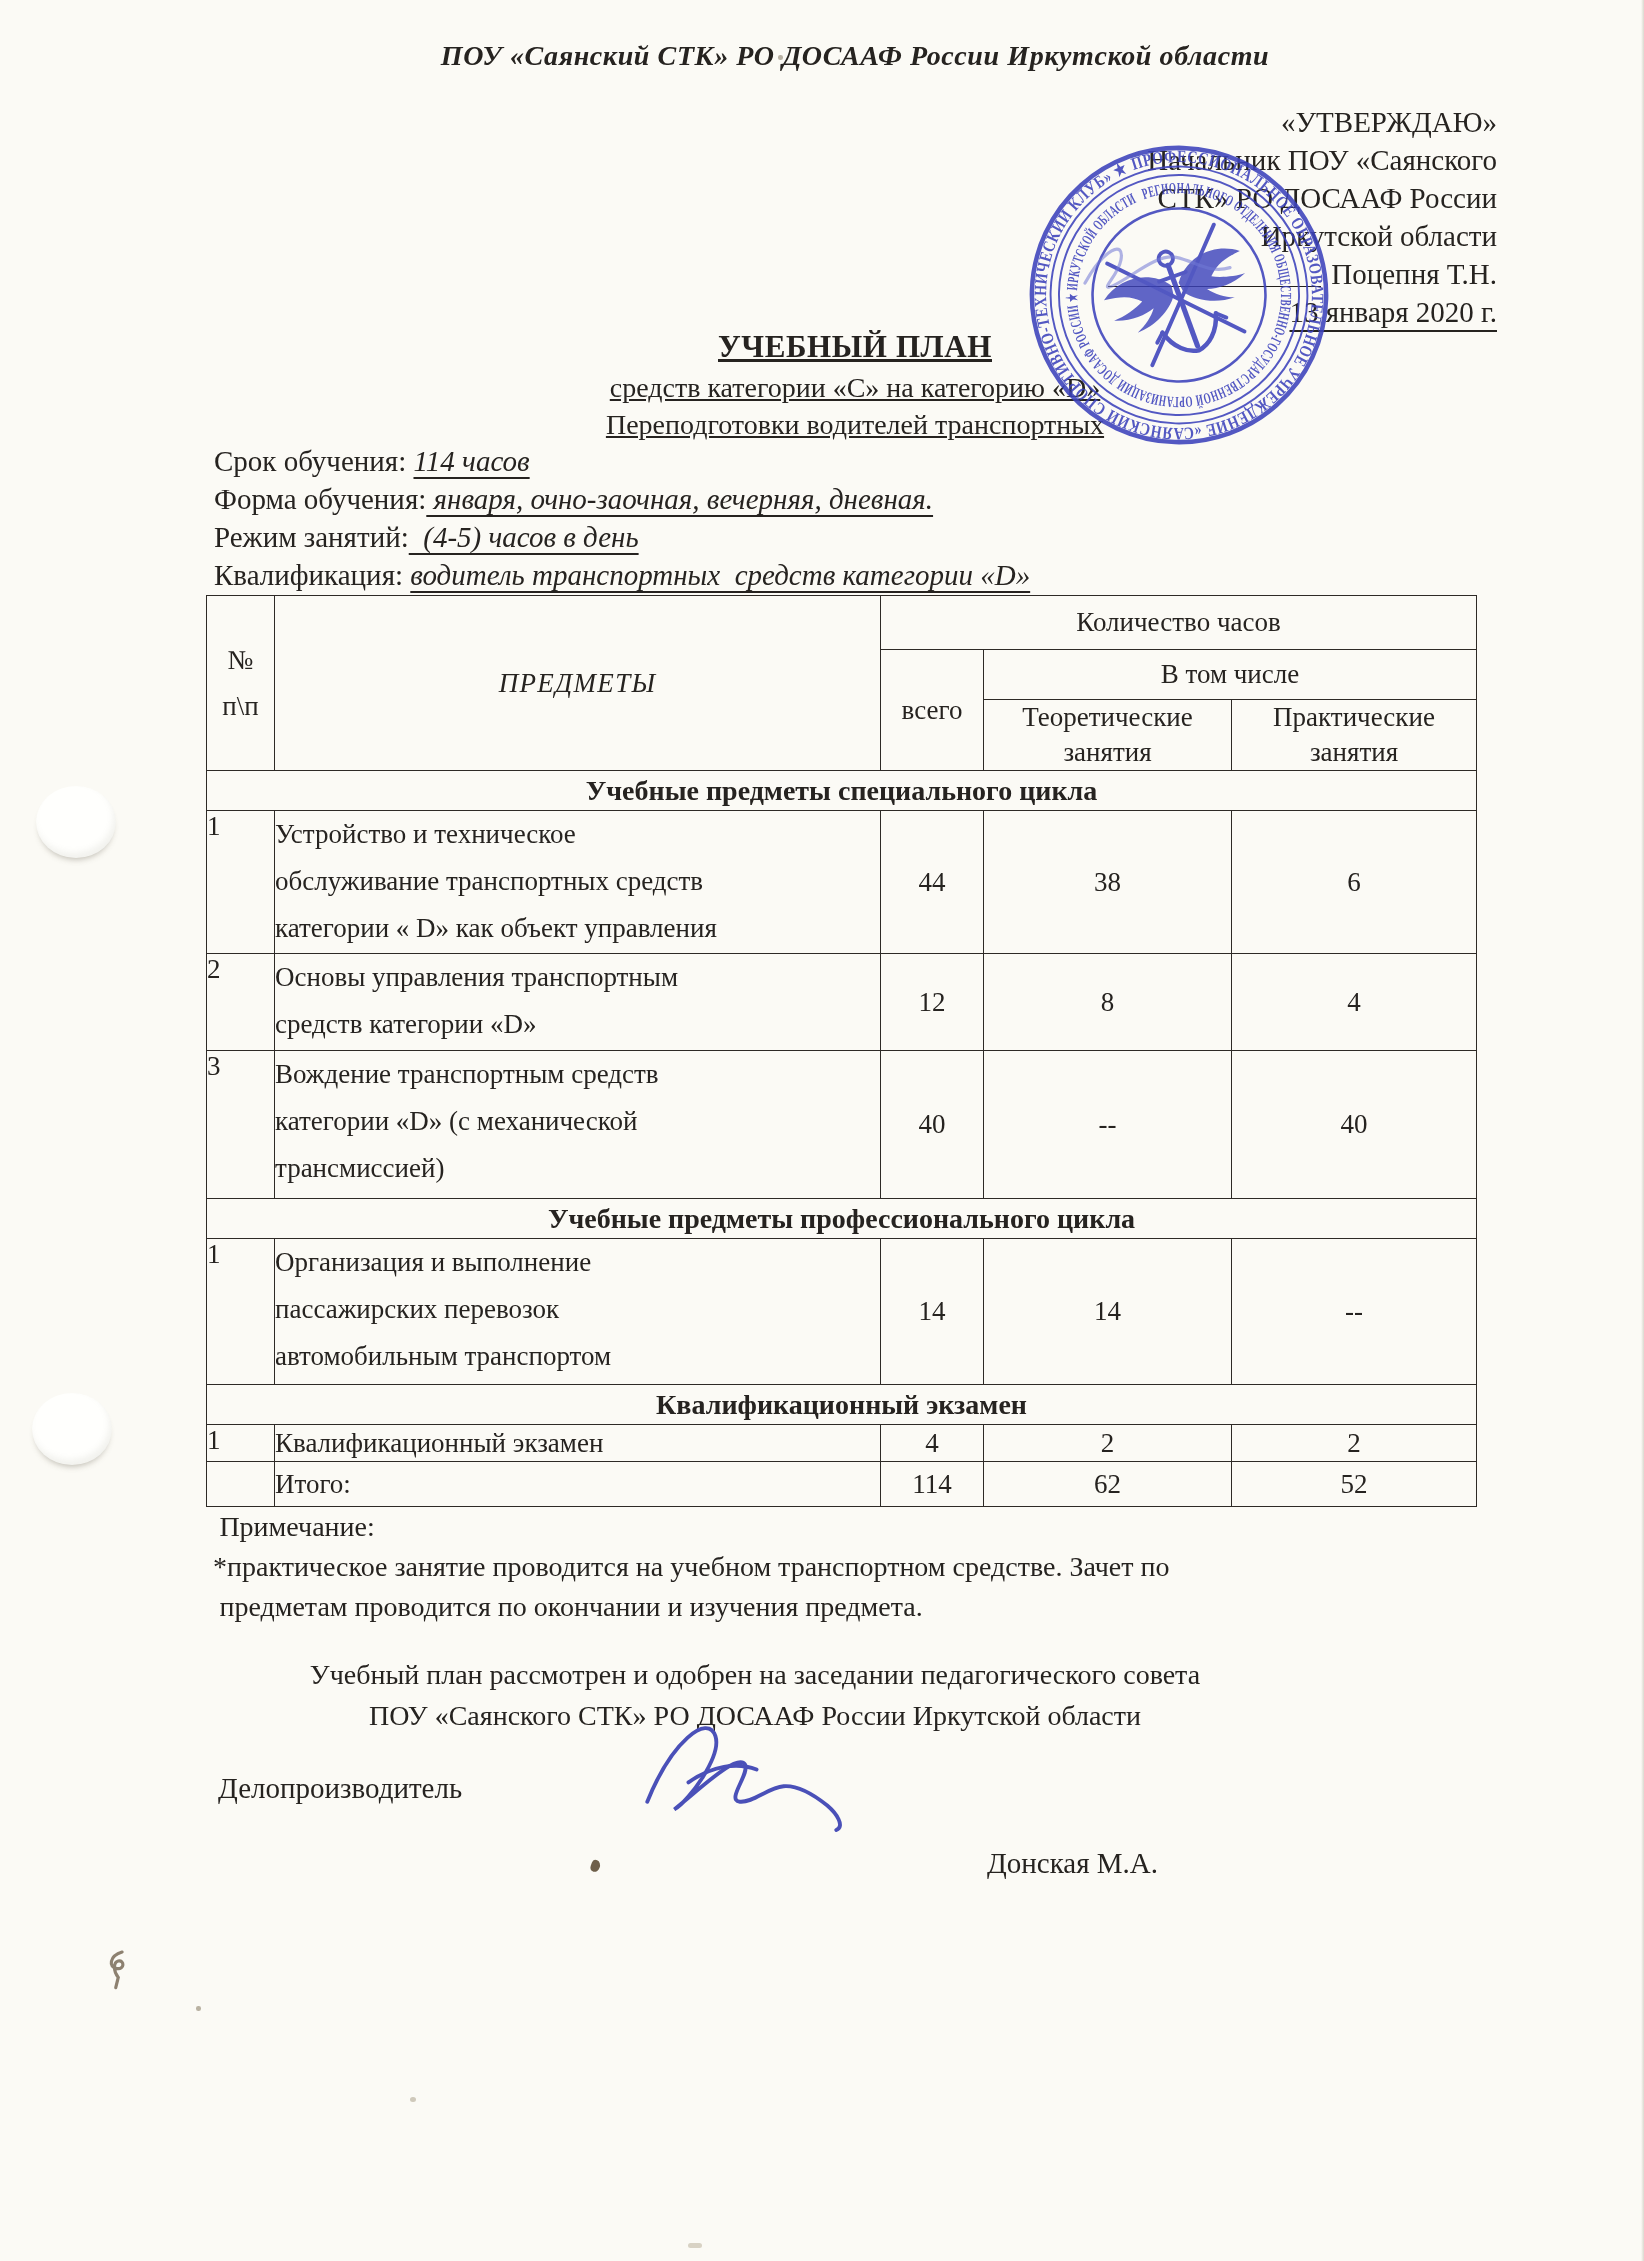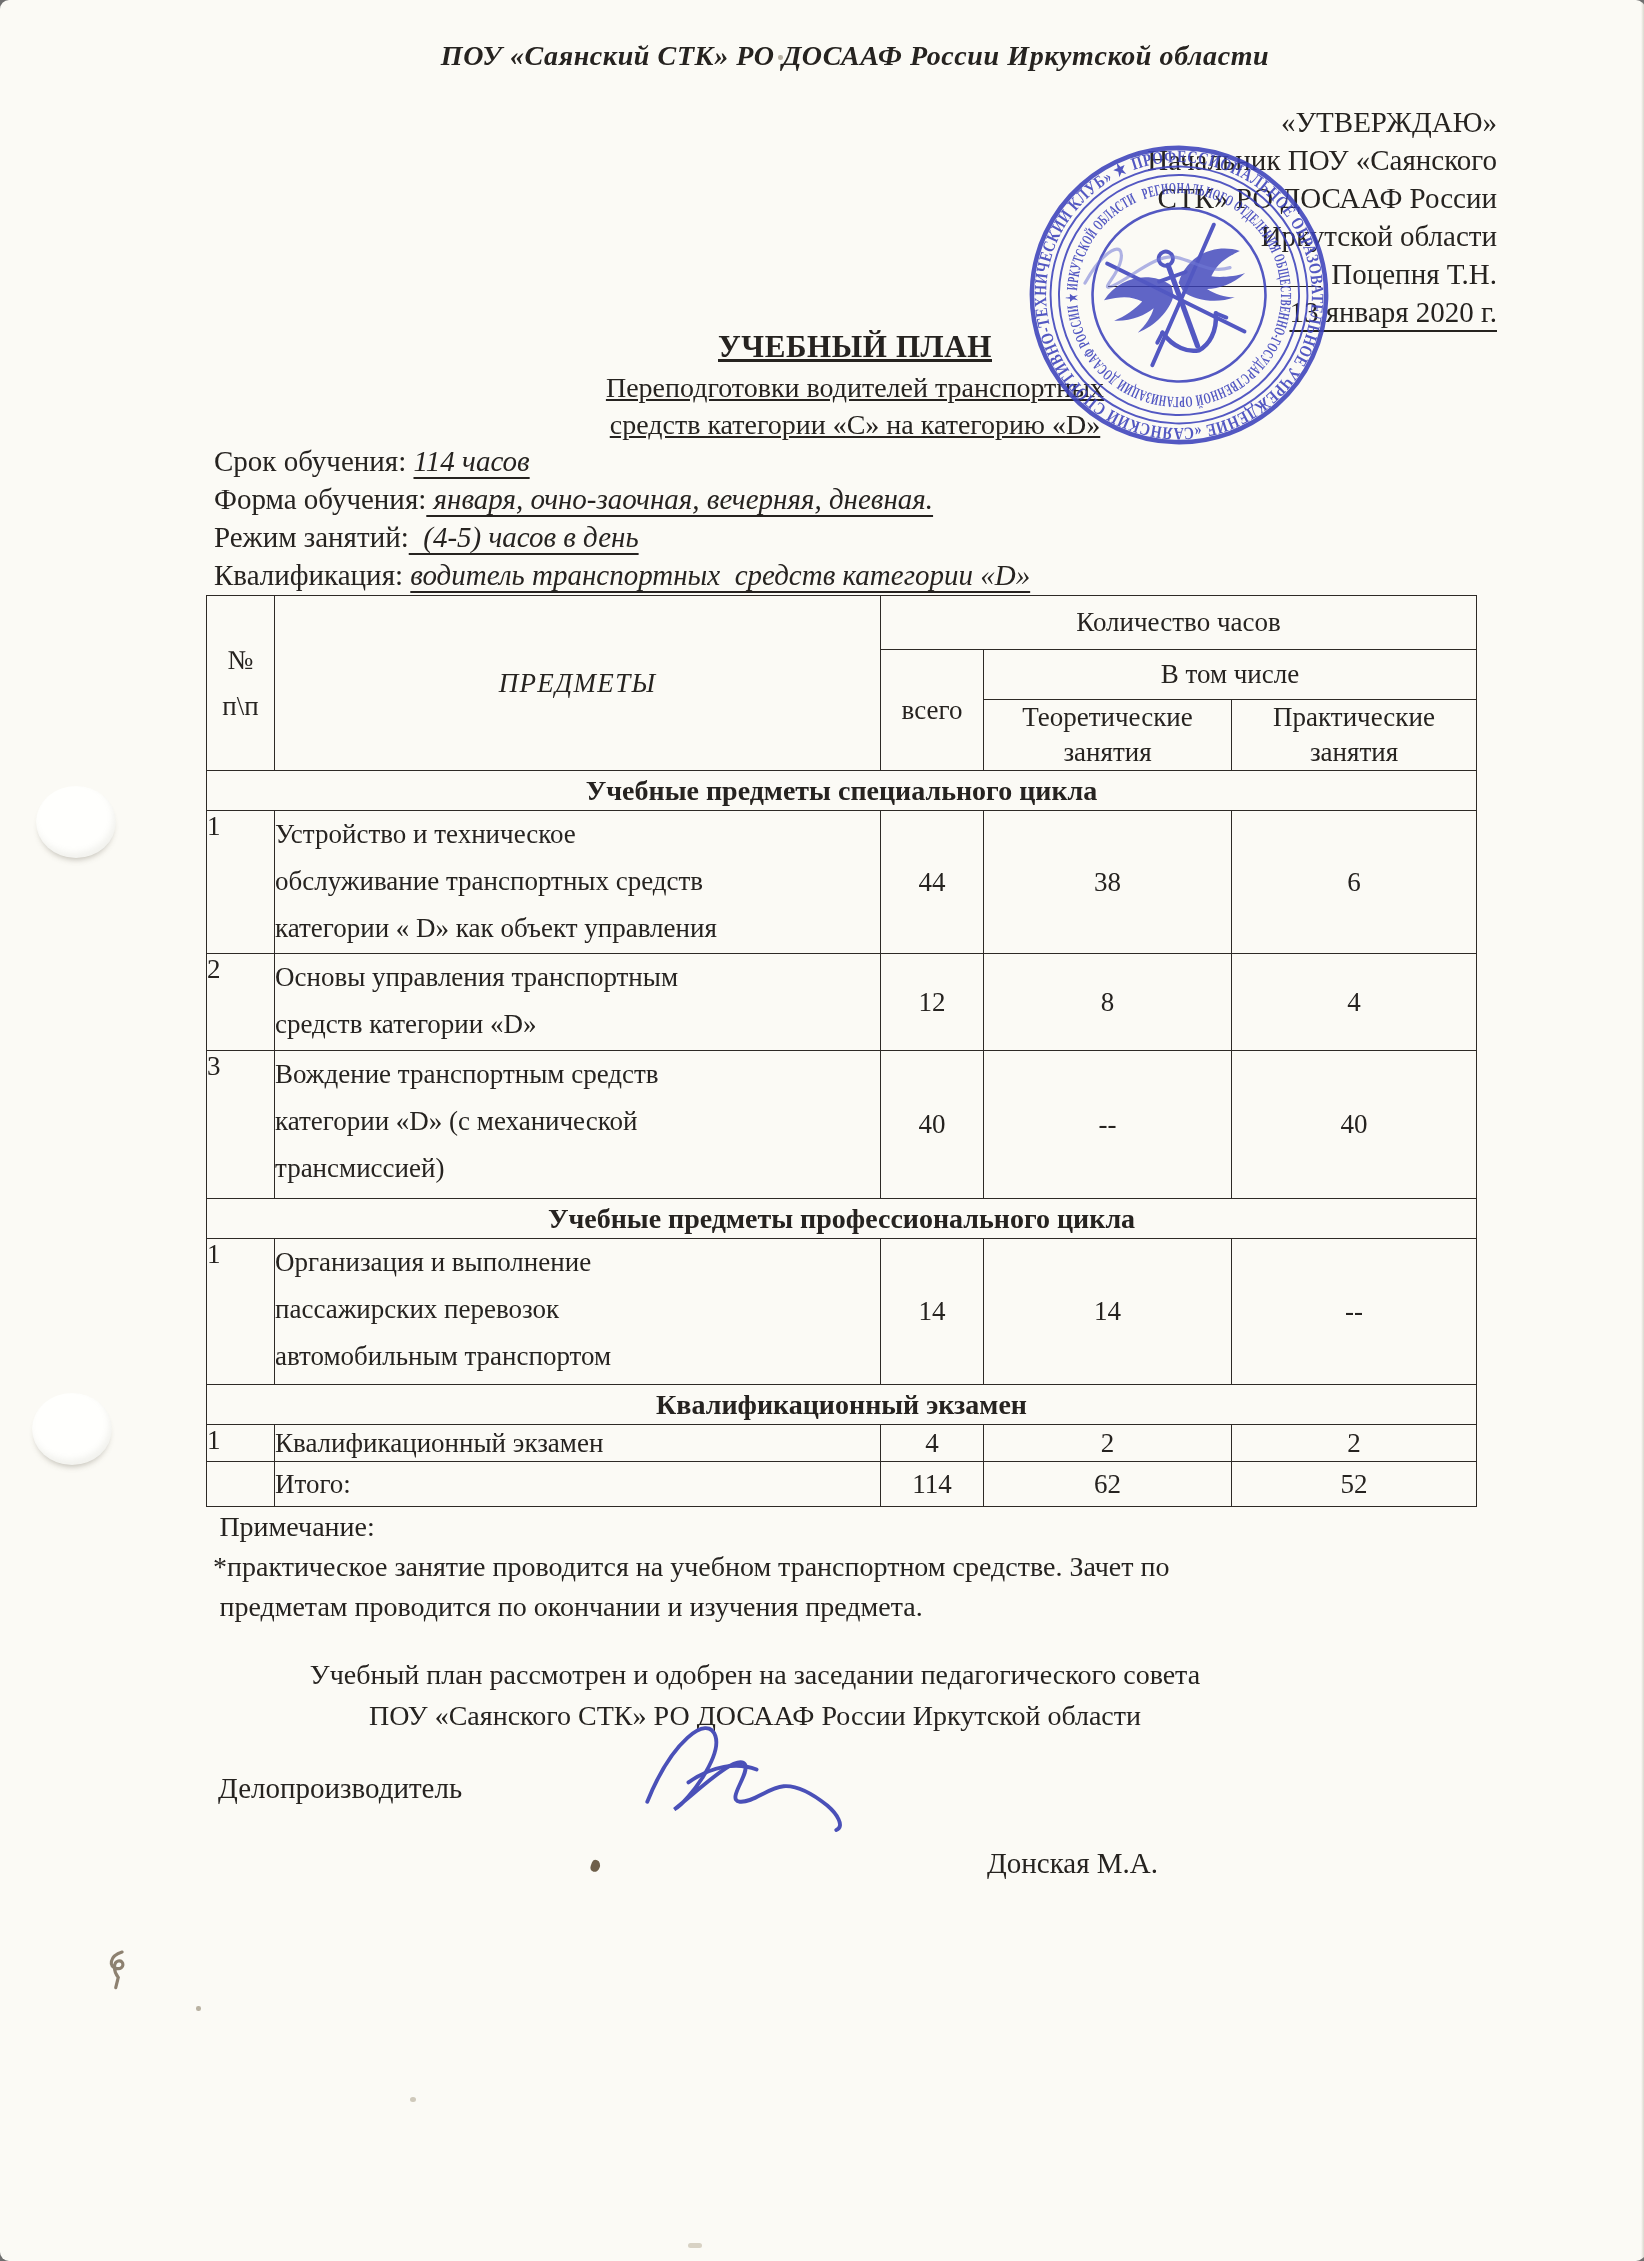--- a/index.html
+++ b/index.html
@@ -1,20 +1,20 @@
 <!DOCTYPE html>
 <html style="font-size:10.3px"><head>
 <meta charset="utf-8">
 <style>
   html,body{margin:0;padding:0;background:#6f6f6f;}
   .page{
     position:relative;width:1645px;height:2261px;margin:0 auto;
     background:#fbfaf5;
     font-family:"Liberation Serif","DejaVu Serif",serif;
-    color:#262320;overflow:hidden;border-radius:9px;
+    color:#262320;overflow:hidden;
   }
   .abs{position:absolute;}
   
   .doc-header{top:40px;left:213px;right:148px;text-align:center;
     font-style:italic;font-weight:bold;font-size:28px;letter-spacing:0.6px;}
   
   .approval{top:103px;right:148px;text-align:right;font-size:29px;line-height:38px;z-index:2;}
   .sigline{display:inline-block;width:213px;border-bottom:1.9px solid #24211e;
     height:24.5px;margin-right:10.3px;vertical-align:-2.6px;}
   .dateline{text-decoration:underline;text-underline-offset:7.7px;text-decoration-thickness:1.9px;}
@@ -116,22 +116,22 @@
       </g>
     </svg>
   </div>
 
   <svg class="abs pen-over-stamp" viewBox="0 0 260 120">
     <path d="M10 78 C40 24 72 10 66 42 C61 68 30 92 54 82 C84 68 122 32 152 38 C182 44 204 64 236 54" stroke="#7279d6" stroke-width="5" fill="none" stroke-linecap="round"></path>
   </svg>
 
   <div class="abs title-block">
     <div class="title-main">УЧЕБНЫЙ ПЛАН</div>
+    <div>средств категории «С» на категорию «D»</div>
     <div>Переподготовки водителей транспортных</div>
-    <div>средств категории «С» на категорию «D»</div>
   </div>
 
   <div class="abs meta">
     <div>
       <span>Срок обучения:</span>
       <span class="uval">114 часов</span>
     </div>
     <div>
       <span>Форма обучения:</span><span class="uval"> января, очно-заочная, вечерняя, дневная.</span>
     </div>

